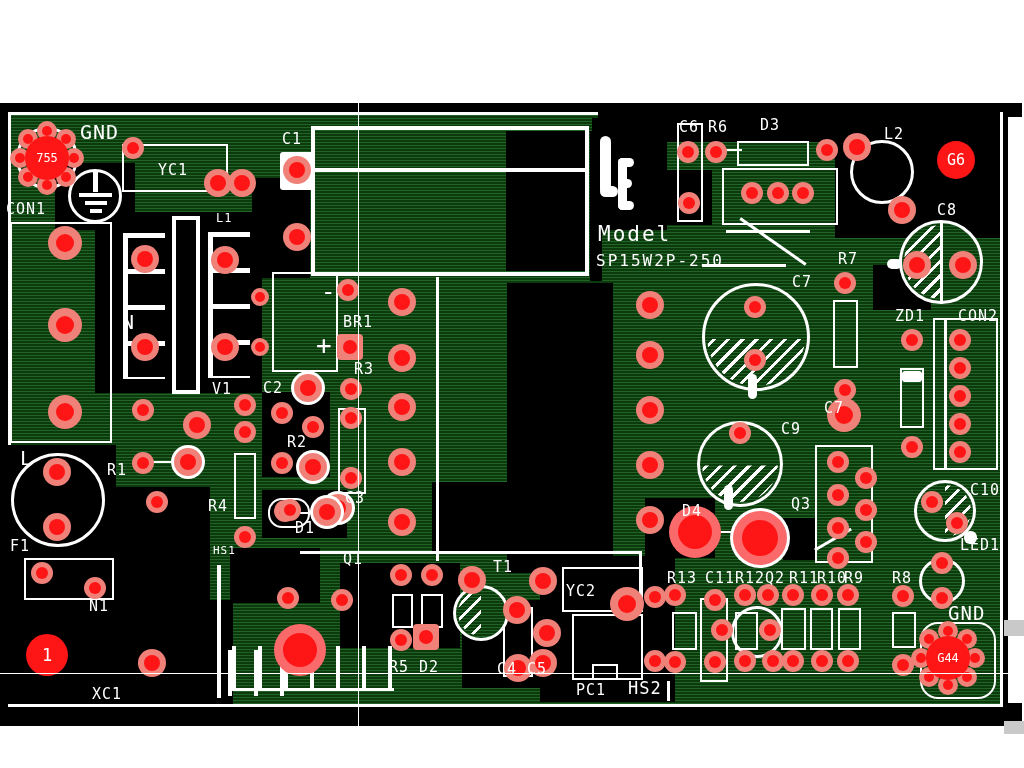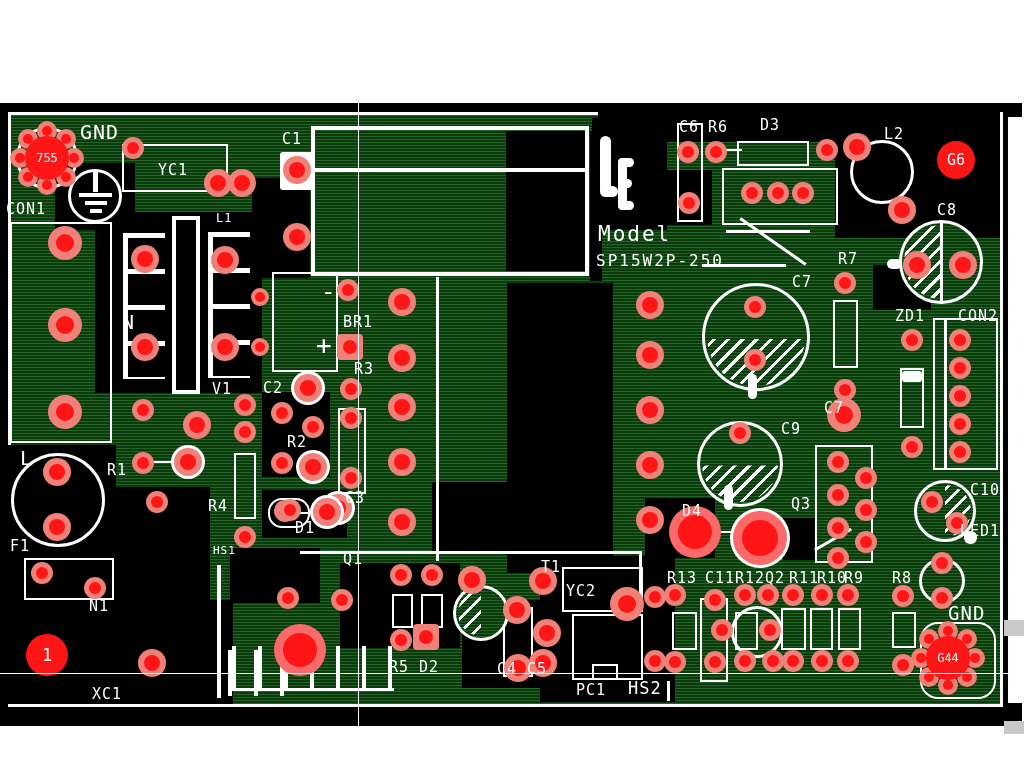--- a/index.html
+++ b/index.html
@@ -596,21 +596,21 @@
       <div class="lbl" style="left: 213px; top: 545px; font-size: 11px;">HS1</div>
       <div class="lbl" style="left: 343px; top: 552px; font-size: 15px;">Q1</div>
       <div class="lbl" style="left: 20px; top: 448px; font-size: 20px;">L</div>
       <div class="lbl" style="left: 10px; top: 539px; font-size: 15px;">F1</div>
       <div class="lbl" style="left: 89px; top: 599px; font-size: 15px;">N1</div>
       <div class="lbl" style="left: 92px; top: 671px; font-size: 15px; margin-top: 16px;">XC1</div>
       <div class="lbl" style="left: 389px; top: 660px; font-size: 15px;">R5</div>
       <div class="lbl" style="left: 419px; top: 660px; font-size: 15px;">D2</div>
       <div class="lbl" style="left: 497px; top: 662px; font-size: 15px;">C4</div>
       <div class="lbl" style="left: 527px; top: 662px; font-size: 15px;">C5</div>
-      <div class="lbl" style="left: 493px; top: 560px; font-size: 15px; margin-left: 48px;">T1</div>
+      <div class="lbl" style="left: 493px; top: 560px; font-size: 15px;">T1</div>
       <div class="lbl" style="left: 566px; top: 584px; font-size: 15px;">YC2</div>
       <div class="lbl" style="left: 576px; top: 683px; font-size: 15px;">PC1</div>
       <div class="lbl" style="left: 628px; top: 680px; font-size: 17px;">HS2</div>
       <div class="lbl" style="left: 667px; top: 571px; font-size: 15px;">R13</div>
       <div class="lbl" style="left: 705px; top: 571px; font-size: 15px;">C11</div>
       <div class="lbl" style="left: 735px; top: 571px; font-size: 15px;">R12</div>
       <div class="lbl" style="left: 765px; top: 571px; font-size: 15px;">Q2</div>
       <div class="lbl" style="left: 789px; top: 571px; font-size: 15px;">R11</div>
       <div class="lbl" style="left: 817px; top: 571px; font-size: 15px;">R10</div>
       <div class="lbl" style="left: 844px; top: 571px; font-size: 15px;">R9</div>
@@ -623,21 +623,21 @@
       <div class="lbl" style="left: 937px; top: 203px; font-size: 15px;">C8</div>
       <div class="lbl" style="left: 792px; top: 275px; font-size: 15px;">C7</div>
       <div class="lbl" style="left: 838px; top: 252px; font-size: 15px;">R7</div>
       <div class="lbl" style="left: 824px; top: 401px; font-size: 15px;">C7</div>
       <div class="lbl" style="left: 895px; top: 309px; font-size: 15px;">ZD1</div>
       <div class="lbl" style="left: 958px; top: 309px; font-size: 15px;">CON2</div>
       <div class="lbl" style="left: 781px; top: 422px; font-size: 15px;">C9</div>
       <div class="lbl" style="left: 682px; top: 504px; font-size: 15px;">D4</div>
       <div class="lbl" style="left: 791px; top: 497px; font-size: 15px;">Q3</div>
       <div class="lbl" style="left: 970px; top: 483px; font-size: 15px;">C10</div>
-      <div class="lbl" style="left: 960px; top: 524px; font-size: 15px;">LED1</div>
+      <div class="lbl" style="left: 960px; top: 538px; font-size: 15px;">LED1</div>
     </div>
 
   <div class="mtxt" style="left:598px;top:224px;font-size:21px;">Model</div>
   <div class="mtxt" style="left:596px;top:253px;font-size:16px;">SP15W2P-250</div>
 
   <div id="logo">
     <div style="left:600px;top:136px;width:11px;height:58px;"></div>
     <div style="left:600px;top:186px;width:18px;height:11px;"></div>
     <div style="left:618px;top:158px;width:9px;height:52px;"></div>
     <div style="left:618px;top:158px;width:16px;height:9px;"></div>

